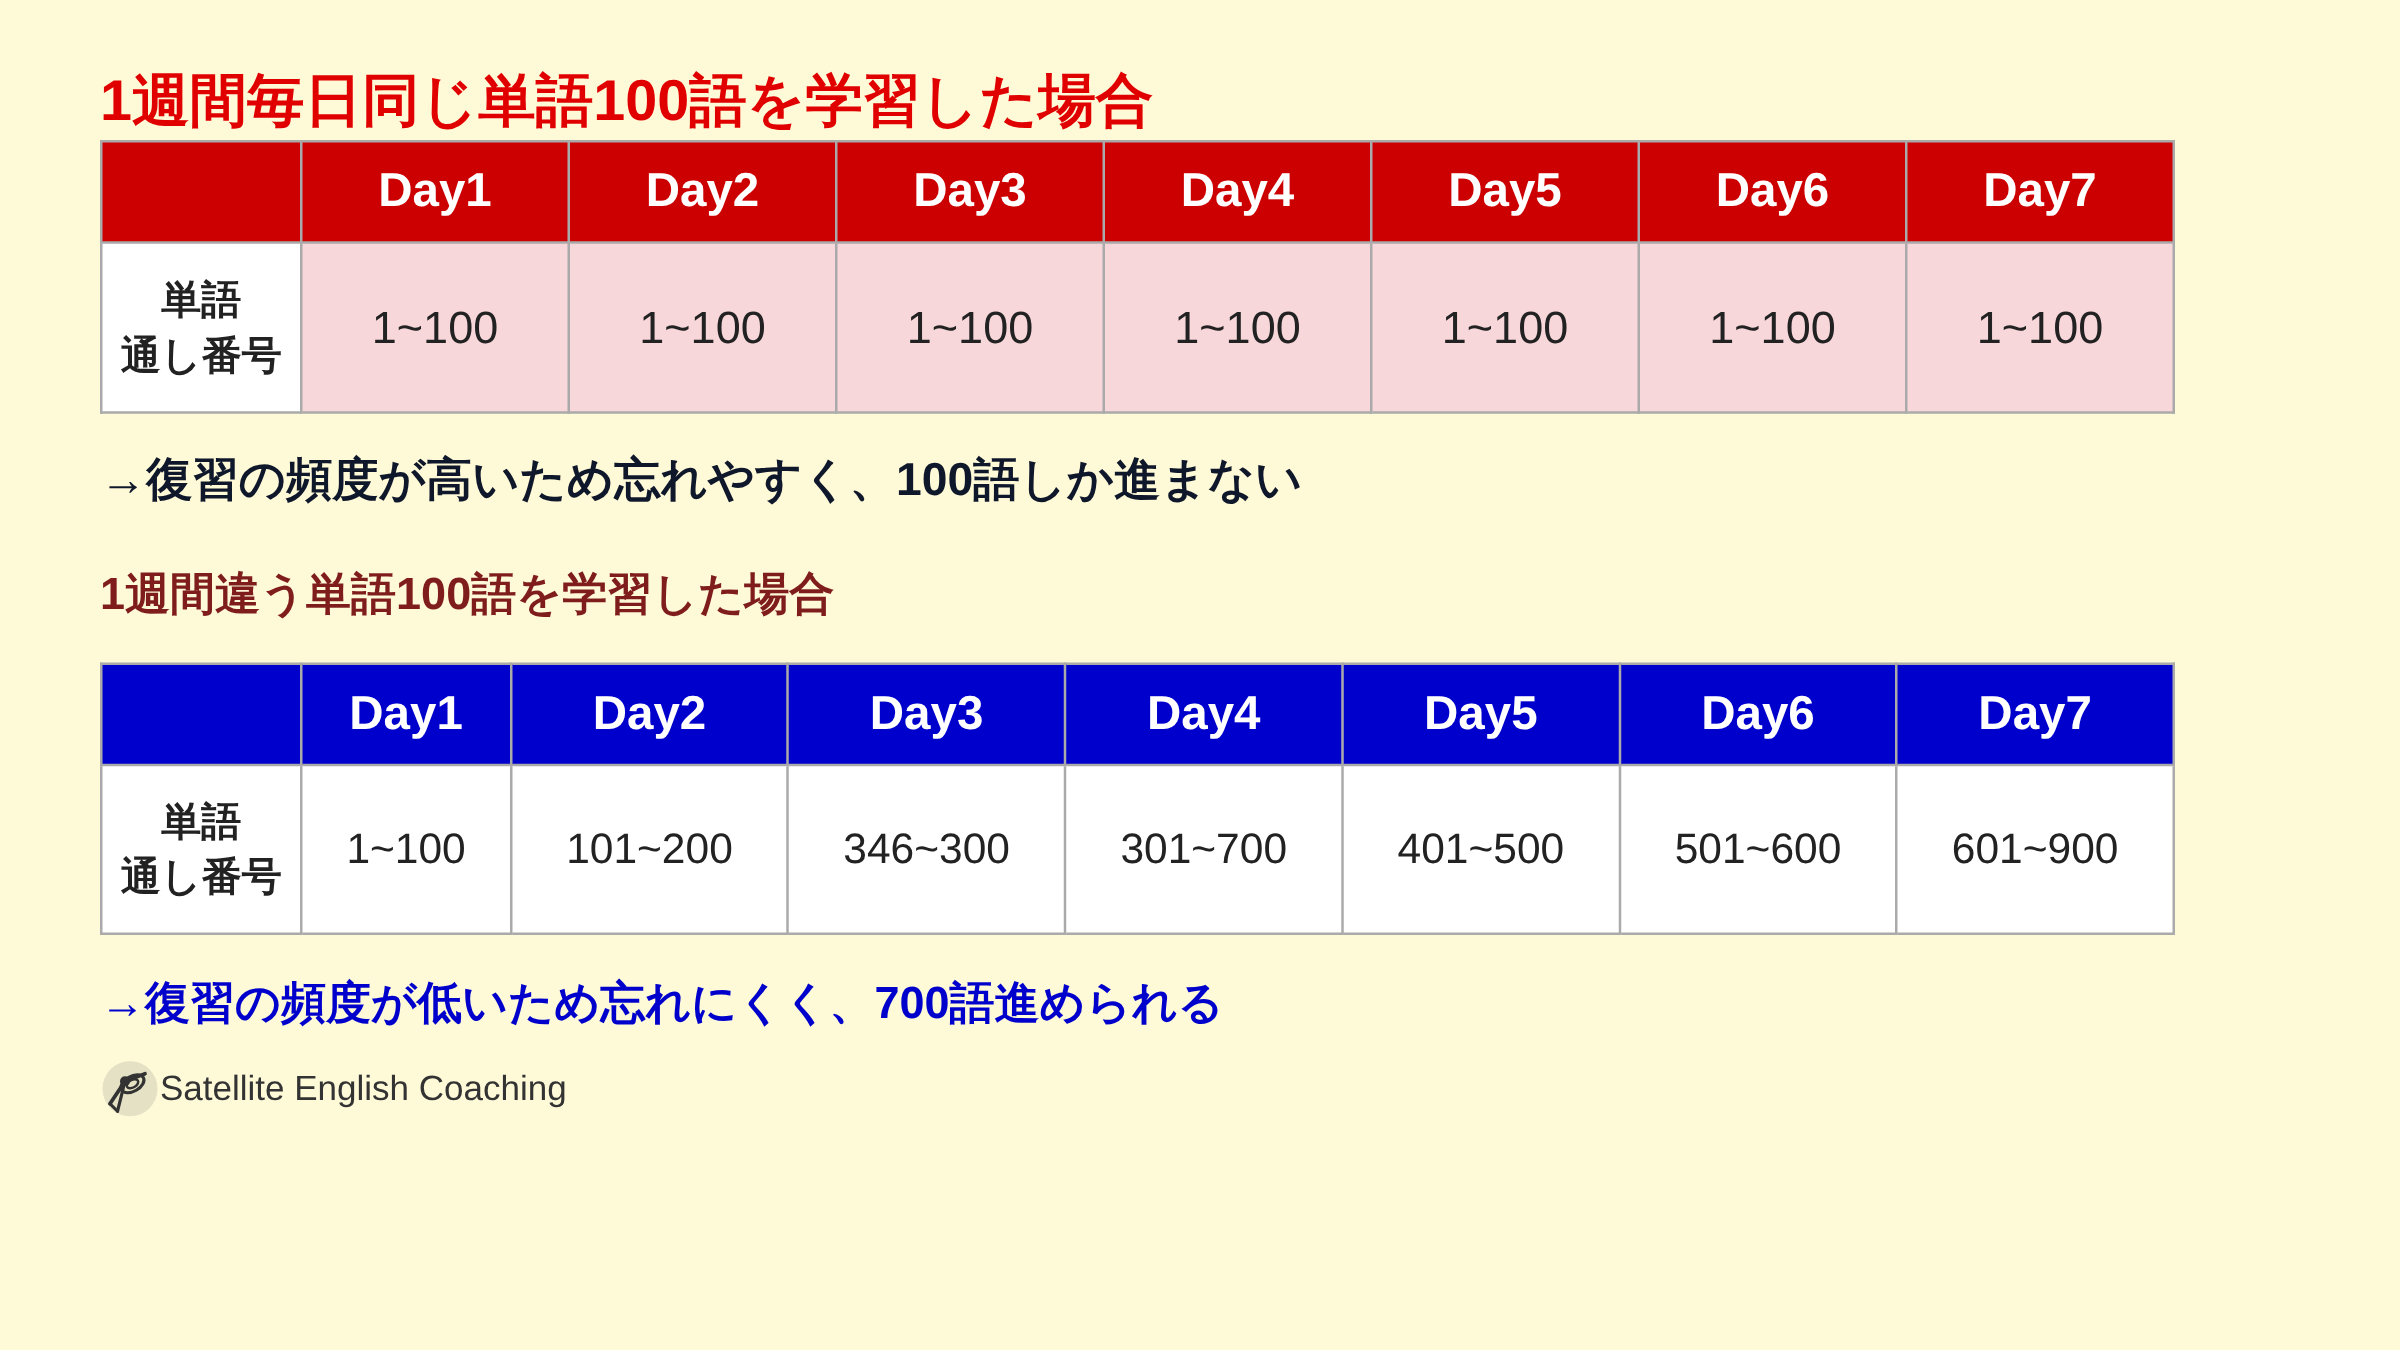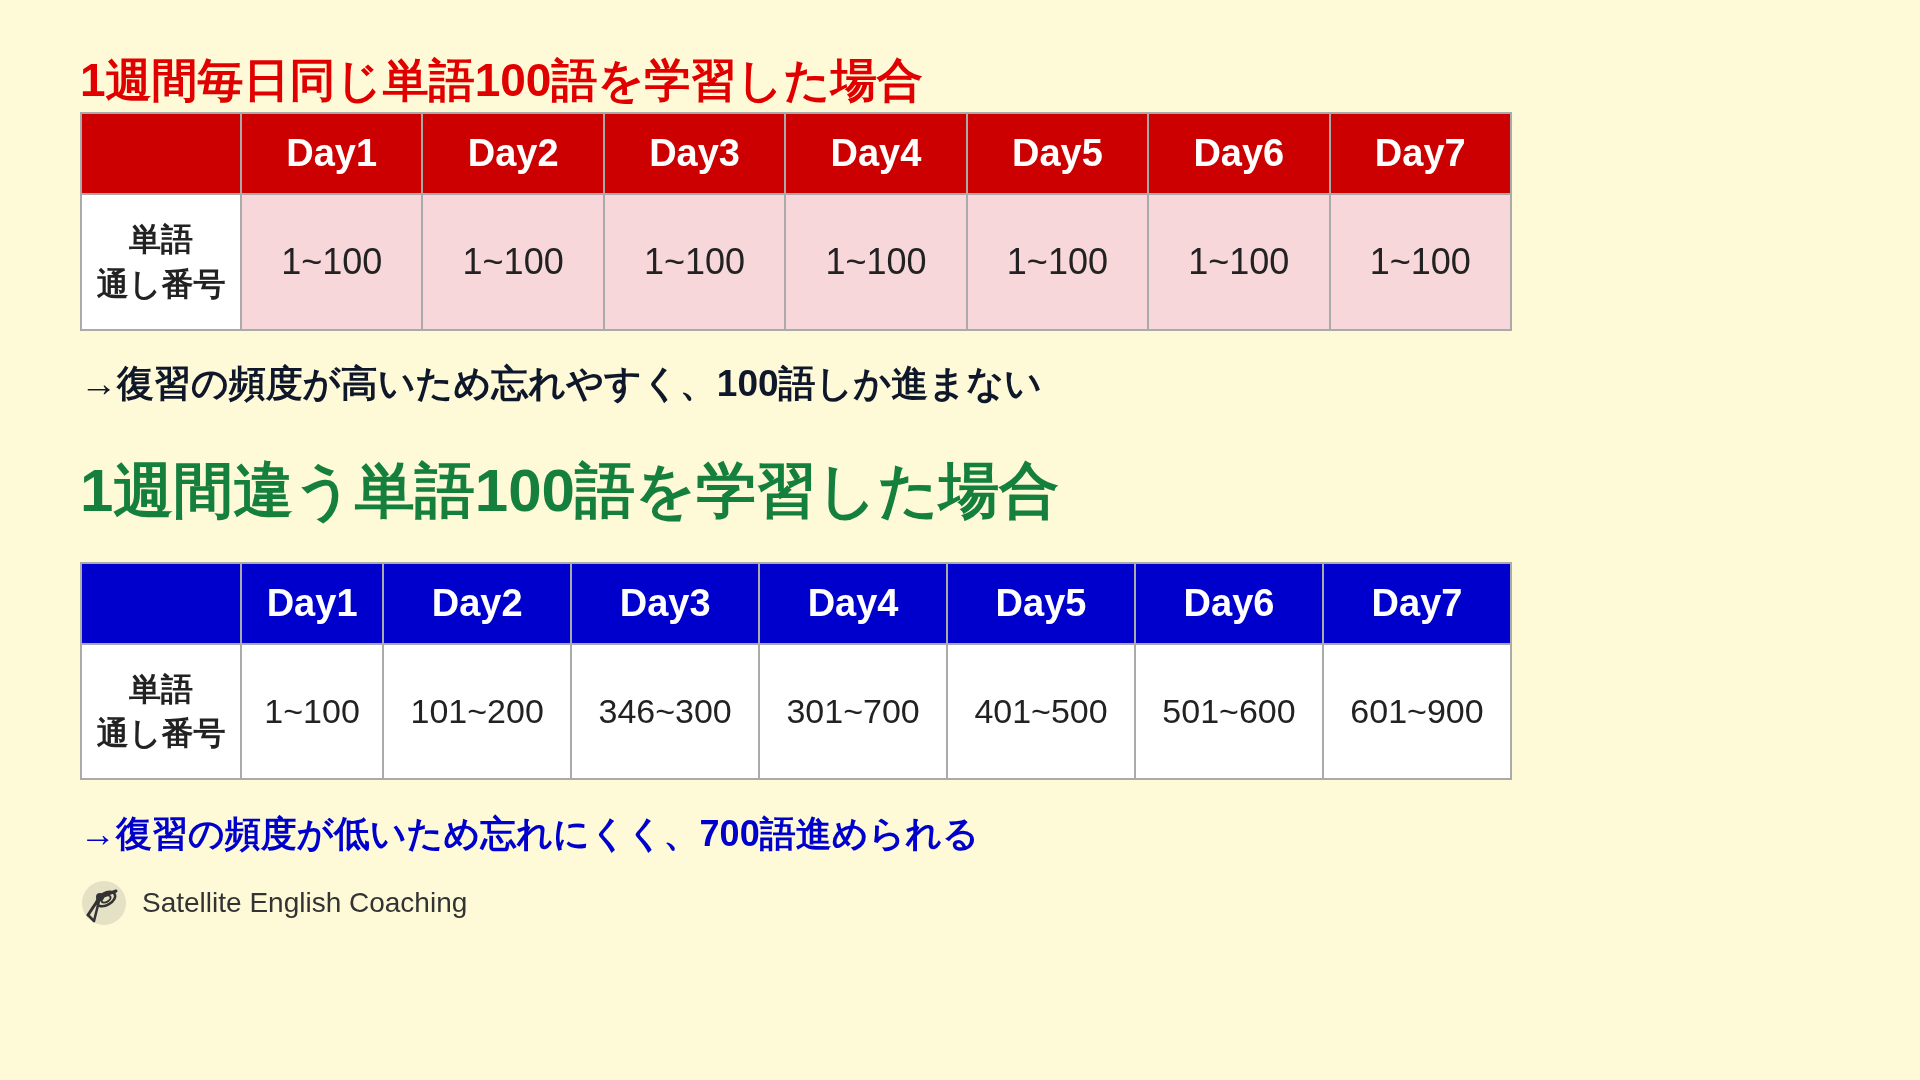--- a/index.html
+++ b/index.html
@@ -17,43 +17,43 @@
       padding: 50px 80px;
     }
 
     .section-title-red {
       color: #e00000;
       font-size: 46px;
       font-weight: bold;
     }
 
     .section-title-blue {
-      color: #15803d;
-      font-size: 60px;
+      color: #7f1d1d;
+      font-size: 36px;
       font-weight: bold;
       margin-bottom: 30px;
     }
 
     .result-text-red {
       color: #0f172a;
       font-size: 37px;
       font-weight: bold;
       margin: 28px 0 42px 0;
     }
 
     .result-text-blue {
       color: #0000cc;
       font-size: 36px;
       font-weight: bold;
       margin: 30px 0 20px 0;
     }
 
     table {
       border-collapse: collapse;
-      width: 1432px;
+      width: 1660px;
       margin-bottom: 0;
       padding-left: 40px;
     }
 
     table.red-theme thead th {
       background-color: #cc0000;
       color: white;
       font-size: 38px;
       font-weight: bold;
       padding: 18px 10px;
@@ -105,21 +105,20 @@
       font-size: 32px;
       font-weight: bold;
       color: #222;
       width: 160px;
       line-height: 1.4;
     }
 
     .logo-area {
       display: flex;
       align-items: center;
-      gap: 14px;
       margin-top: 20px;
     }
 
     .logo-icon {
       width: 48px;
       height: 48px;
     }
 
     .logo-text {
       font-size: 28px;

